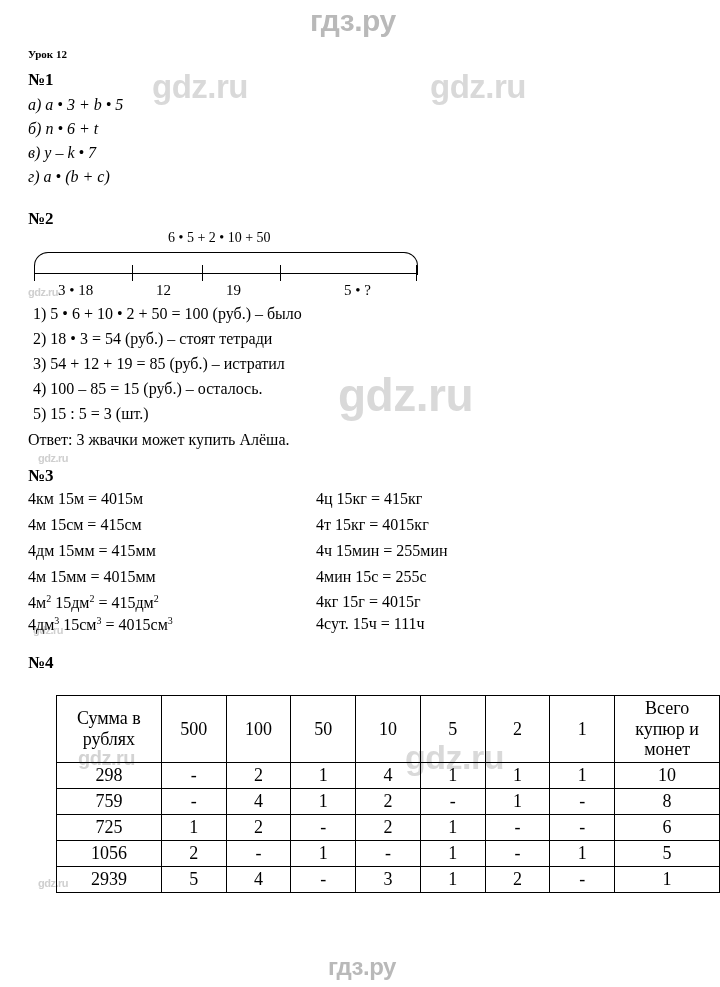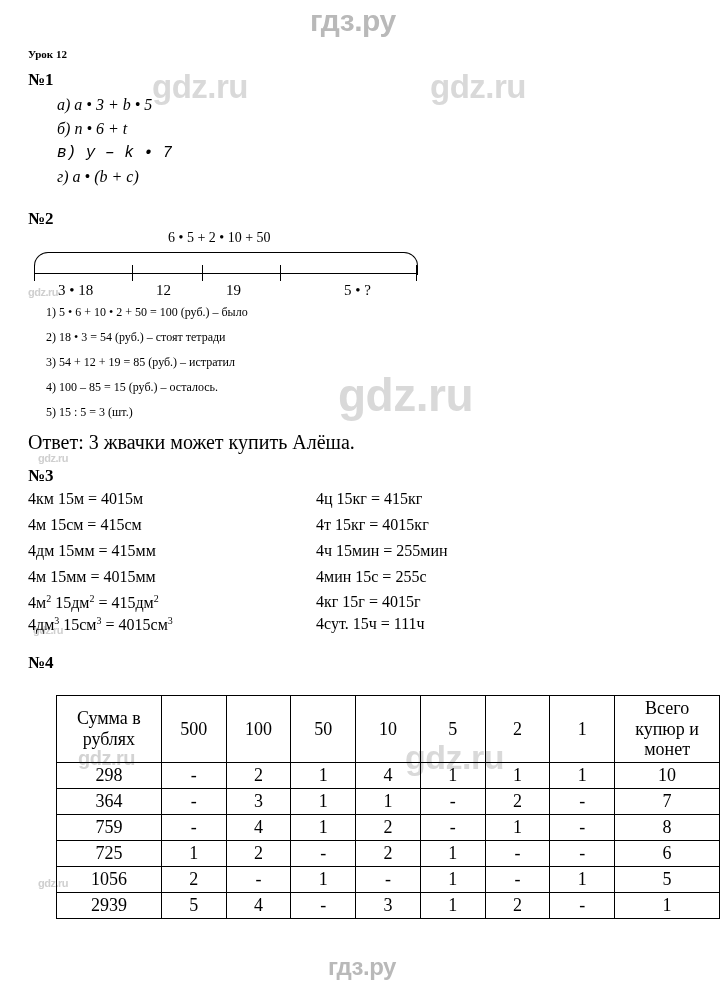--- a/index.html
+++ b/index.html
@@ -69,28 +69,27 @@
   }
   #t1 { left: 28px; top: 70px; }
   #t2 { left: 28px; top: 209px; }
   #t3 { left: 28px; top: 466px; }
   #t4 { left: 28px; top: 653px; }
 
   .line {
     position: absolute;
     font-size: 16px;
     white-space: nowrap;
-    margin-left: 29px;
   }
   .it { font-style: italic; }
 
   
   #a1 { left: 28px; top: 96px; }
   #a2 { left: 28px; top: 120px; }
-  #a3 { left: 28px; top: 144px; font-family: Liberation Mono, monospace; }
+  #a3 { left: 28px; top: 144px; }
   #a4 { left: 28px; top: 168px; }
 
   
   .diagram {
     position: absolute;
     left: 28px;
     top: 230px;
     width: 390px;
     height: 68px;
   }
@@ -128,27 +127,27 @@
     border-left: 1.6px solid #000;
   }
   .seg-label {
     position: absolute;
     top: 52px;
     font-size: 15px;
     white-space: nowrap;
   }
 
   
-  .sol { position: absolute; font-size: 12px; white-space: nowrap; left: 46px; }
+  .sol { position: absolute; font-size: 16px; white-space: nowrap; left: 33px; }
   #s1 { top: 305px; }
   #s2 { top: 330px; }
   #s3 { top: 355px; }
   #s4 { top: 380px; }
   #s5 { top: 405px; }
-  #ans { position: absolute; left: 28px; top: 431px; font-size: 20px; white-space: nowrap; }
+  #ans { position: absolute; left: 28px; top: 431px; font-size: 16px; white-space: nowrap; }
 
   
   .col3a { position: absolute; left: 28px; font-size: 16px; white-space: nowrap; }
   .col3b { position: absolute; left: 316px; font-size: 16px; white-space: nowrap; }
   .r0 { top: 490px; }
   .r1 { top: 516px; }
   .r2 { top: 542px; }
   .r3 { top: 568px; }
   .r4 { top: 593px; }
   .r5 { top: 615px; }
@@ -261,31 +260,20 @@
         <td>-</td>
         <td>2</td>
         <td>1</td>
         <td>4</td>
         <td>1</td>
         <td>1</td>
         <td>1</td>
         <td>10</td>
       </tr>
       <tr>
-        <td>364</td>
-        <td>-</td>
-        <td>3</td>
-        <td>1</td>
-        <td>1</td>
-        <td>-</td>
-        <td>2</td>
-        <td>-</td>
-        <td>7</td>
-      </tr>
-      <tr>
         <td>759</td>
         <td>-</td>
         <td>4</td>
         <td>1</td>
         <td>2</td>
         <td>-</td>
         <td>1</td>
         <td>-</td>
         <td>8</td>
       </tr>

